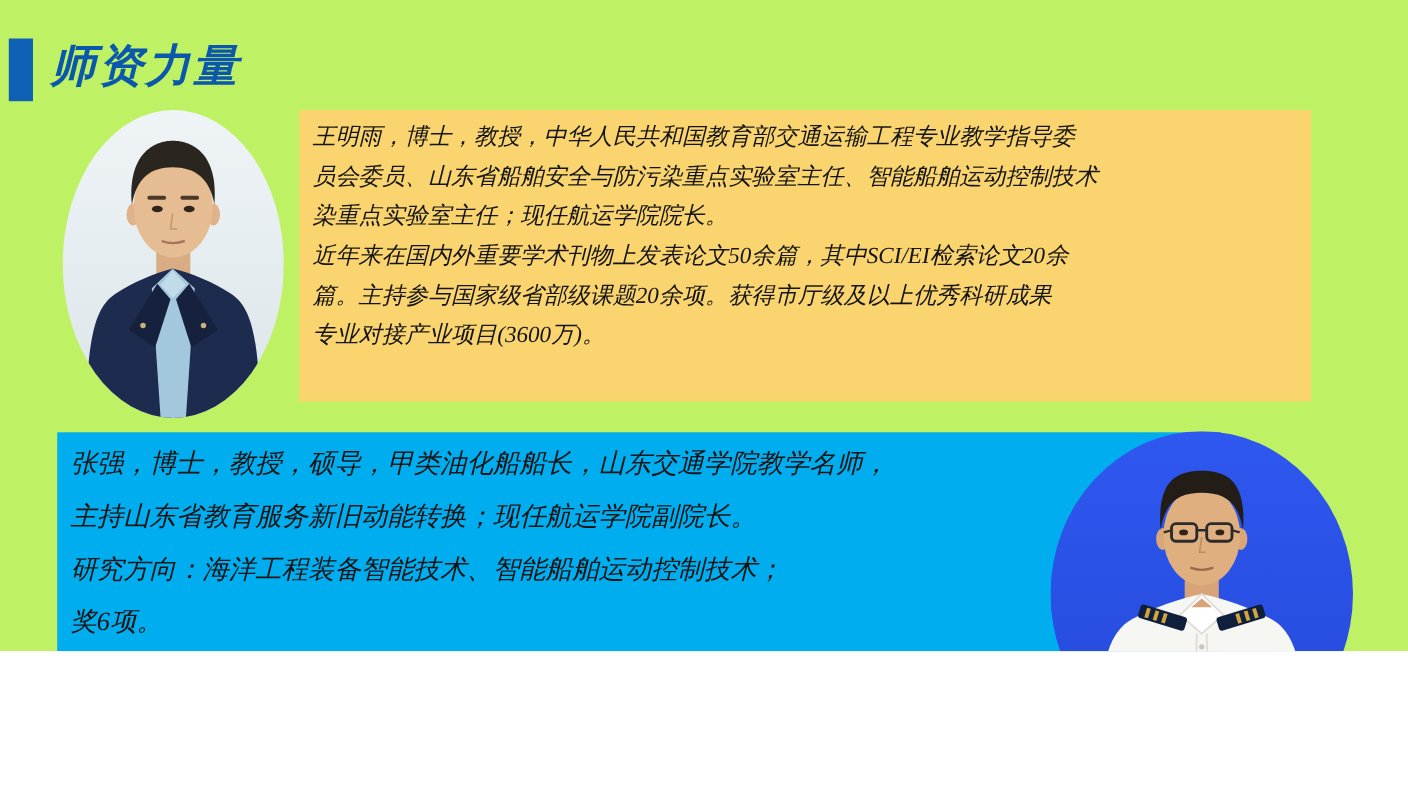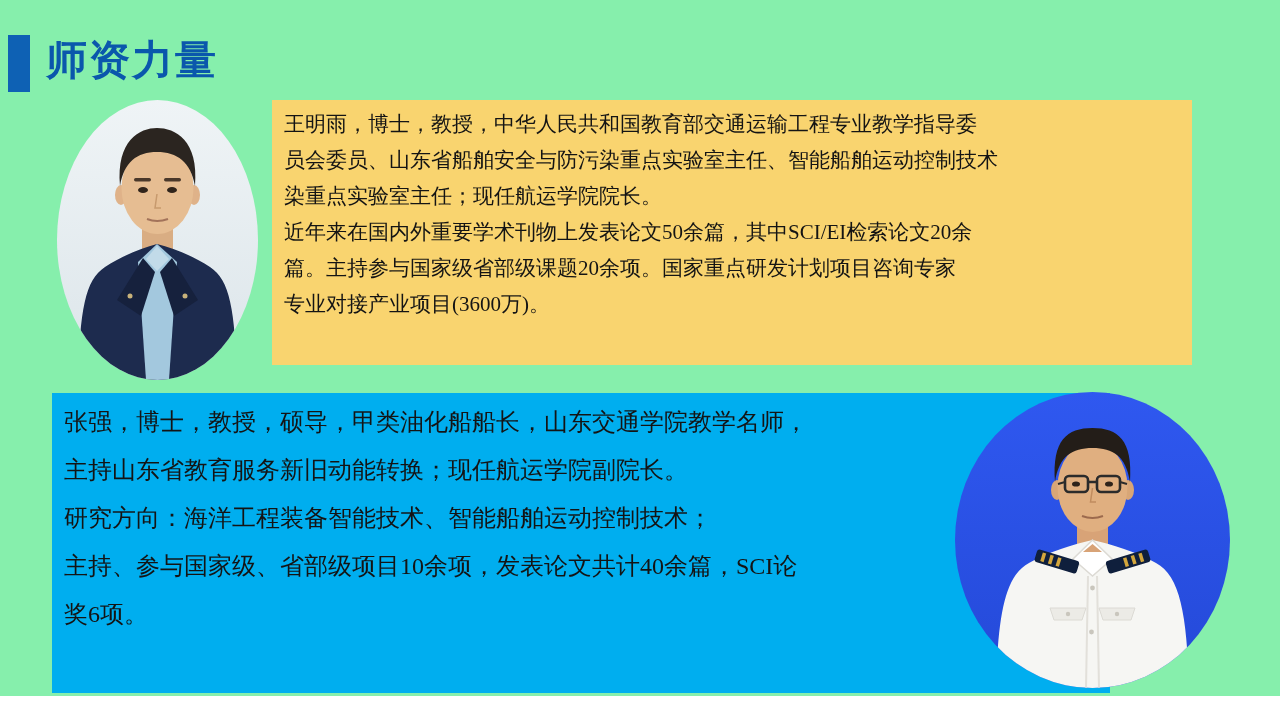--- a/index.html
+++ b/index.html
@@ -1,18 +1,19 @@
 <!DOCTYPE html>
 <html><head>
 <meta charset="utf-8">
 <style>
   html,body{margin:0;padding:0;background:#ffffff;}
   .slide{
-    position:relative;width:1280px;height:696px;background:#86efac;overflow:hidden;
+    position:relative;width:1280px;height:592px;background:#bef264;overflow:hidden;
     font-family:"Liberation Serif","DejaVu Serif",serif;
+    font-style:italic;
   }
   .accent-bar{position:absolute;left:8px;top:35px;width:22px;height:57px;background:#0e61b4;}
   .page-title{
     position:absolute;left:46px;top:36px;margin:0;
     font-family:"Liberation Sans","DejaVu Sans",sans-serif;
     font-size:41px;font-weight:800;color:#0a57ac;letter-spacing:2px;line-height:1.2;
   }
   .card{position:absolute;box-sizing:border-box;color:#141414;}
   .card .line{white-space:nowrap;overflow:hidden;}
   .card-yellow{
@@ -67,29 +68,28 @@
       <circle cx="73" cy="196" r="2.5" fill="#c8b27a"></circle>
       <circle cx="128" cy="196" r="2.5" fill="#c8b27a"></circle>
     </g>
   </svg>
 
   <div class="card card-yellow">
     <div class="line">王明雨，博士，教授，中华人民共和国教育部交通运输工程专业教学指导委</div>
     <div class="line">员会委员、山东省船舶安全与防污染重点实验室主任、智能船舶运动控制技术</div>
     <div class="line">染重点实验室主任；现任航运学院院长。</div>
     <div class="line">近年来在国内外重要学术刊物上发表论文50余篇，其中SCI/EI检索论文20余</div>
-    <div class="line">篇。主持参与国家级省部级课题20余项。国家重点研发计划项目咨询专家</div>
+    <div class="line">篇。主持参与国家级省部级课题20余项。获得市厅级及以上优秀科研成果</div>
     <div class="line">专业对接产业项目(3600万)。</div>
   </div>
 
   <div class="card card-cyan">
     <div class="line">张强，博士，教授，硕导，甲类油化船船长，山东交通学院教学名师，</div>
     <div class="line">主持山东省教育服务新旧动能转换；现任航运学院副院长。</div>
     <div class="line">研究方向：海洋工程装备智能技术、智能船舶运动控制技术；</div>
-    <div class="line">主持、参与国家级、省部级项目10余项，发表论文共计40余篇，SCI论</div>
     <div class="line">奖6项。</div>
   </div>
 
   <svg class="photo photo-right" viewBox="0 0 275 296" role="img">
     <defs>
       <clipPath id="ovalR">
           <ellipse cx="137.5" cy="148" rx="137.5" ry="148"></ellipse>
         </clipPath>
       <linearGradient id="bgR" x1="0" y1="0" x2="0" y2="1">
         <stop offset="0" stop-color="#2f58f0"></stop>

